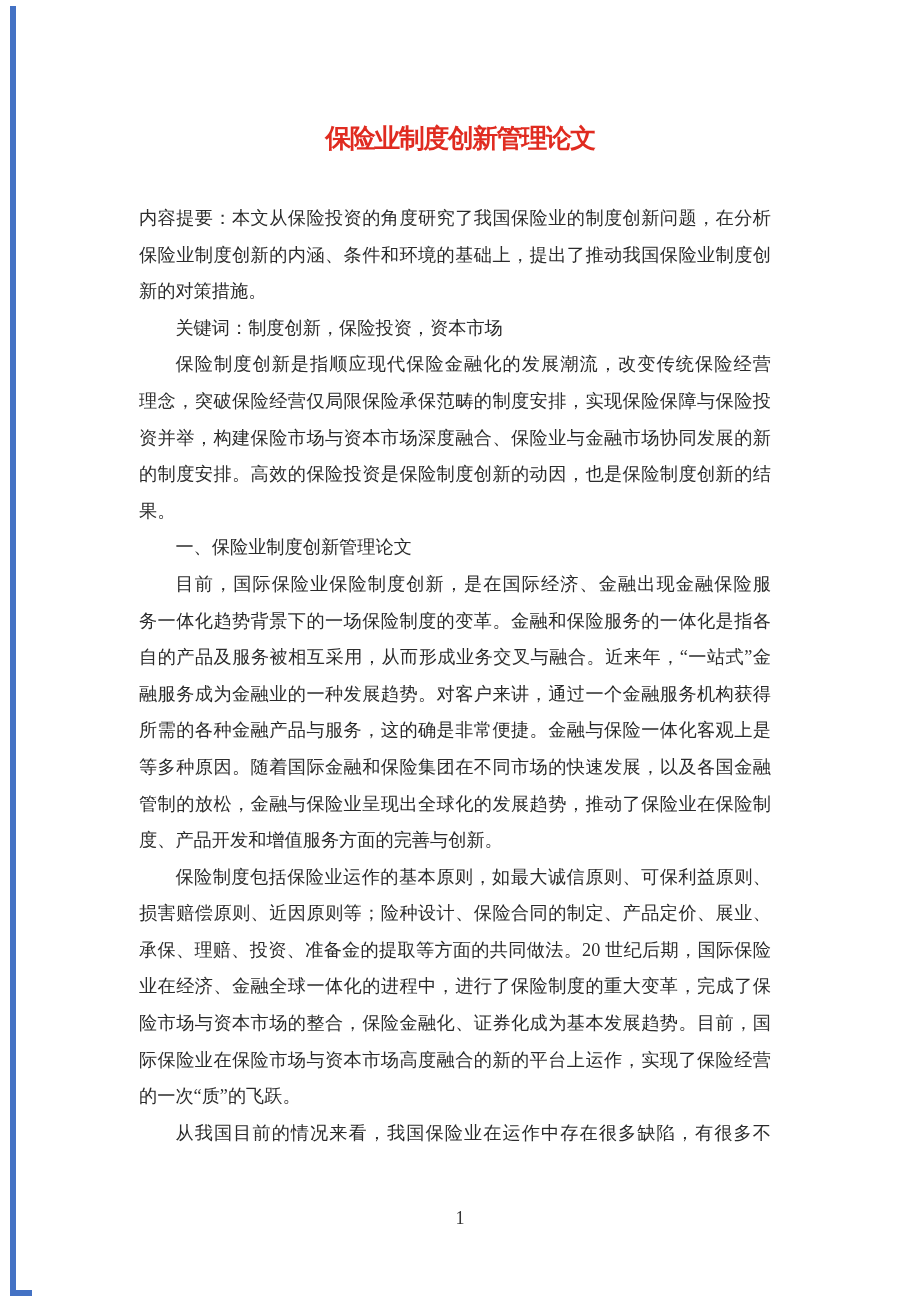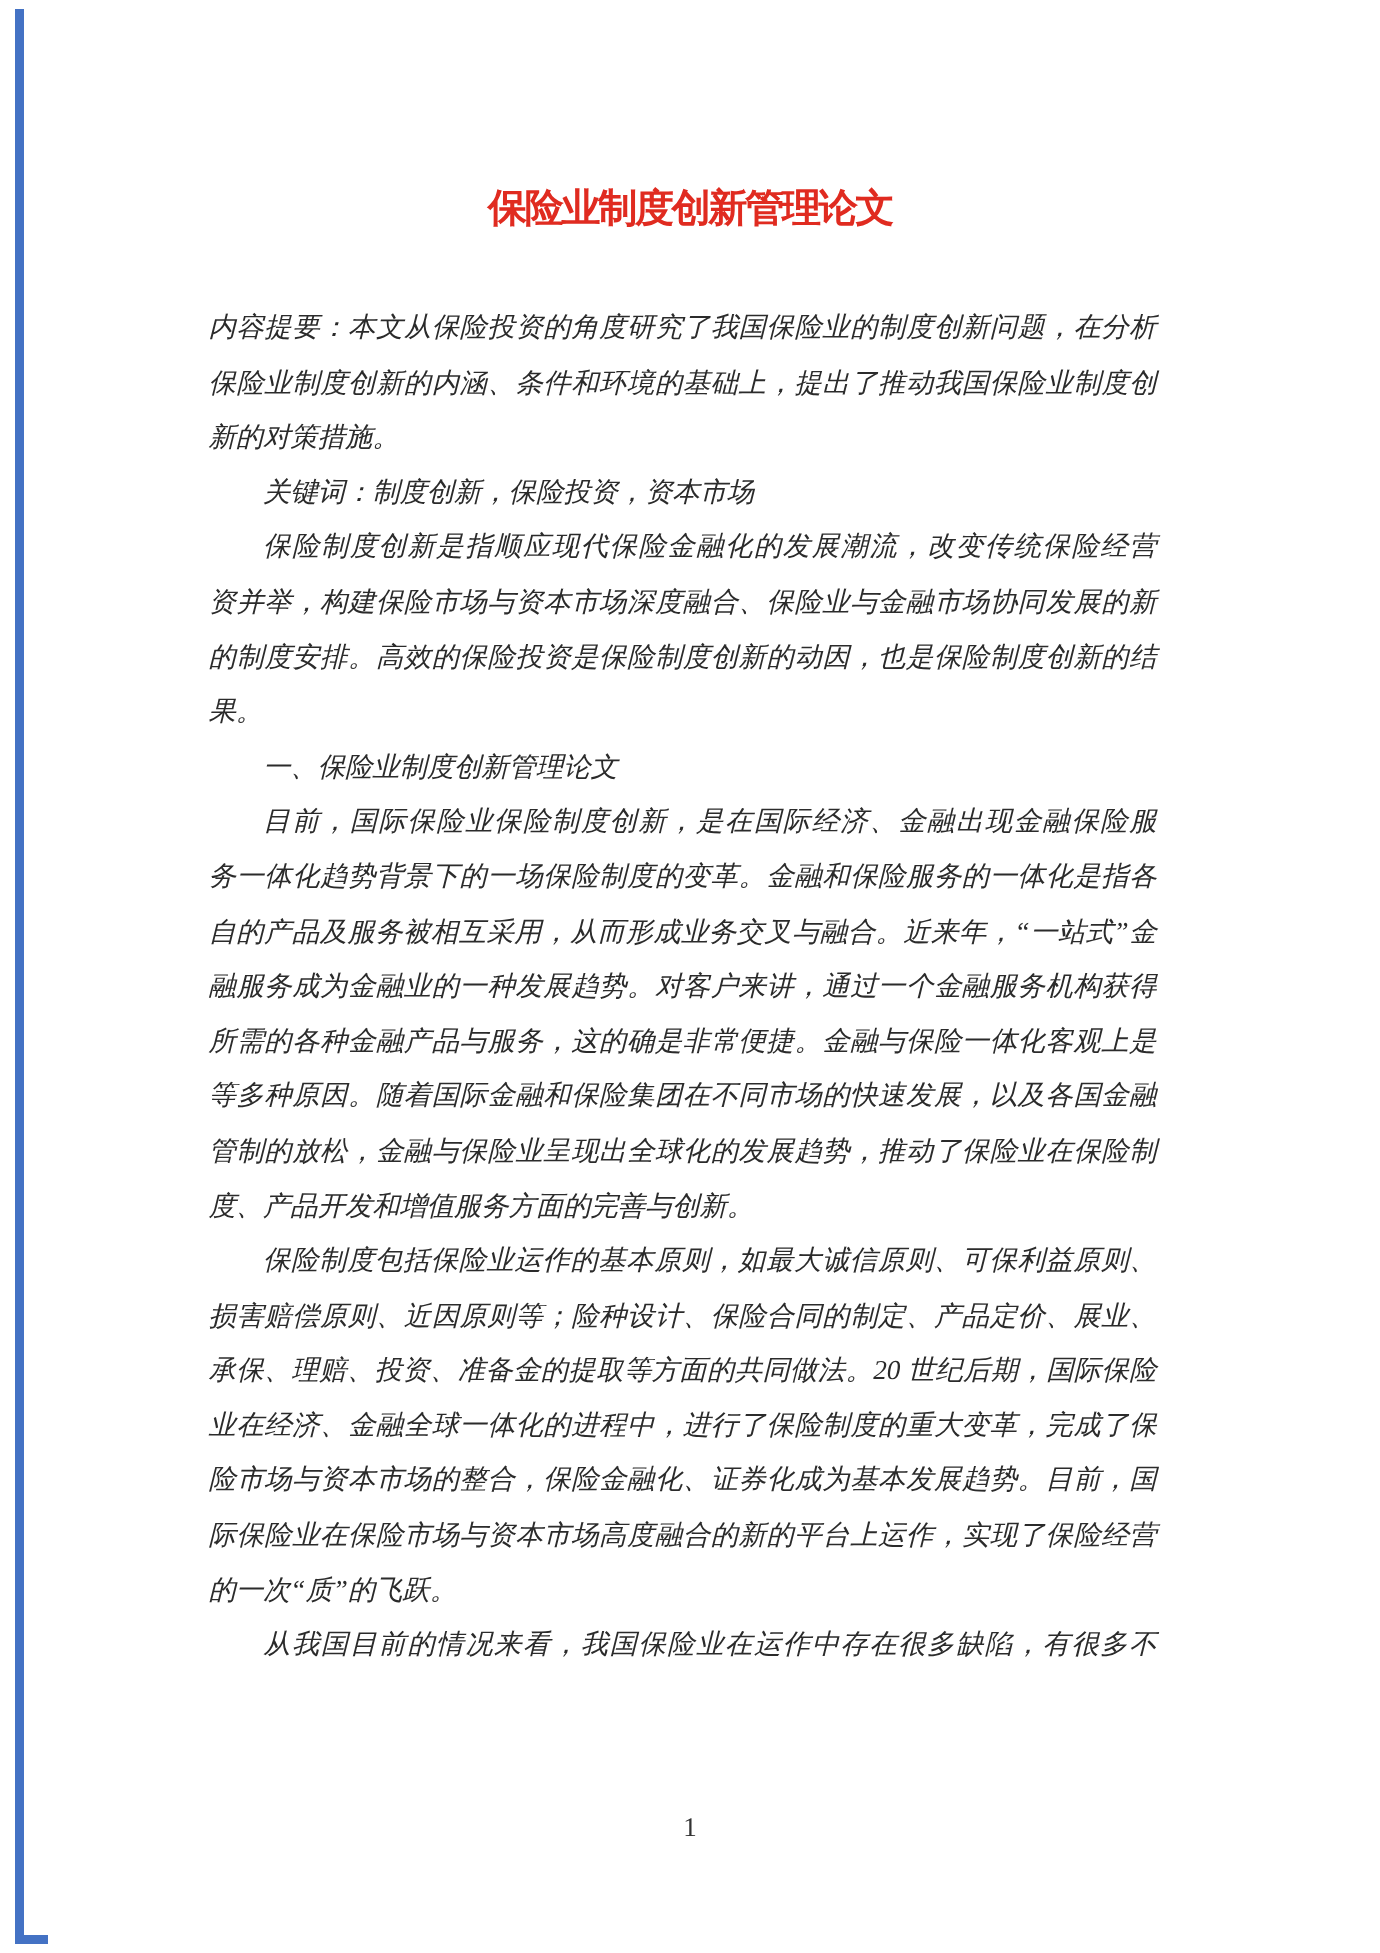--- a/index.html
+++ b/index.html
@@ -26,21 +26,20 @@
     color: #e02b20;
     white-space: nowrap;
   }
 
   .body-text {
     position: absolute;
     top: 200px; left: 139px; width: 632px;
     font-size: 18.2px;
     line-height: 36.6px;
     color: #2b2b2b;
-    font-style: italic;
   }
   .line { text-align: justify; text-justify: inter-character; }
   .line.fill { text-align-last: justify; }
   .line.indent { text-indent: 2em; }
 
   .page-number {
     position: absolute;
     top: 1203px; left: 0; width: 920px;
     text-align: center;
     font-size: 18px;
@@ -55,20 +54,21 @@
 <div class="page-border h" style="background: rgb(68, 114, 196);"></div>
 
 <div class="doc-title" style="color: rgb(224, 43, 32);">保险业制度创新管理论文</div>
 
 <div class="body-text">
     <div class="line fill">内容提要：本文从保险投资的角度研究了我国保险业的制度创新问题，在分析</div>
     <div class="line fill">保险业制度创新的内涵、条件和环境的基础上，提出了推动我国保险业制度创</div>
     <div class="line">新的对策措施。</div>
     <div class="line indent">关键词：制度创新，保险投资，资本市场</div>
     <div class="line fill indent">保险制度创新是指顺应现代保险金融化的发展潮流，改变传统保险经营</div>
+    <div class="line fill">理念，突破保险经营仅局限保险承保范畴的制度安排，实现保险保障与保险投</div>
     <div class="line fill">资并举，构建保险市场与资本市场深度融合、保险业与金融市场协同发展的新</div>
     <div class="line fill">的制度安排。高效的保险投资是保险制度创新的动因，也是保险制度创新的结</div>
     <div class="line">果。</div>
     <div class="line indent">一、保险业制度创新管理论文</div>
     <div class="line fill indent">目前，国际保险业保险制度创新，是在国际经济、金融出现金融保险服</div>
     <div class="line fill">务一体化趋势背景下的一场保险制度的变革。金融和保险服务的一体化是指各</div>
     <div class="line fill">自的产品及服务被相互采用，从而形成业务交叉与融合。近来年，“一站式”金</div>
     <div class="line fill">融服务成为金融业的一种发展趋势。对客户来讲，通过一个金融服务机构获得</div>
     <div class="line fill">所需的各种金融产品与服务，这的确是非常便捷。金融与保险一体化客观上是</div>
     <div class="line fill">等多种原因。随着国际金融和保险集团在不同市场的快速发展，以及各国金融</div>

